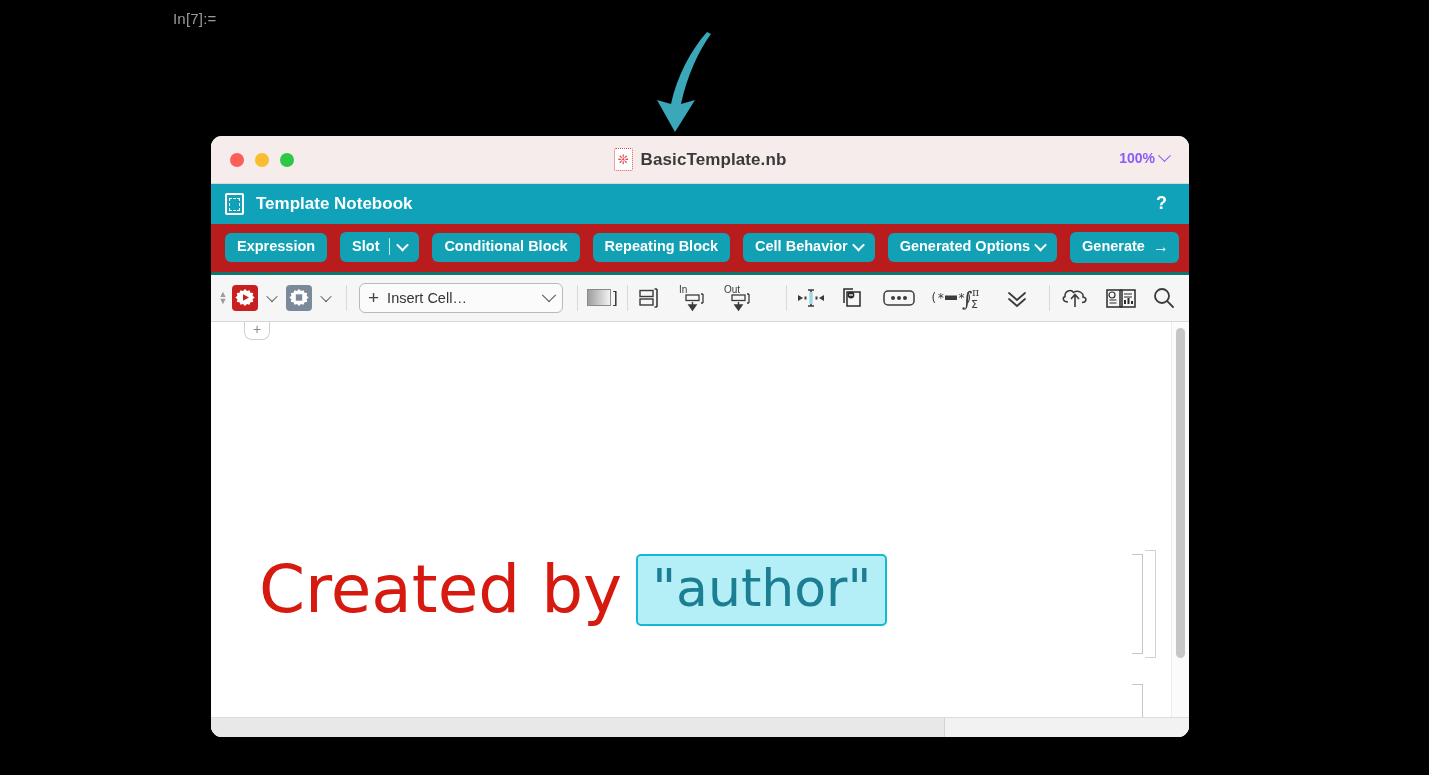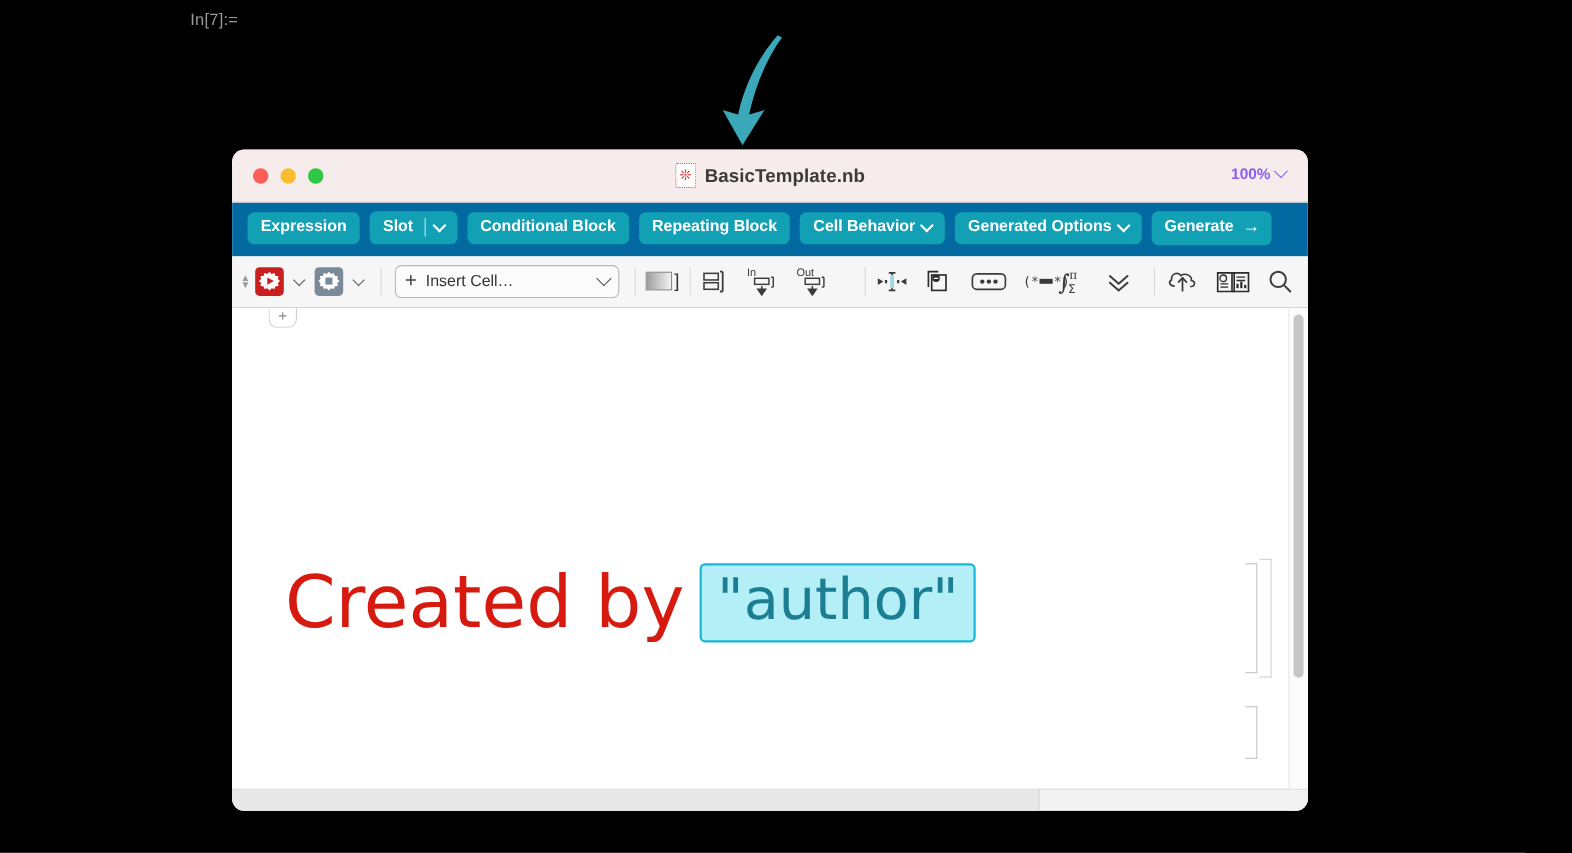--- a/index.html
+++ b/index.html
@@ -153,26 +153,27 @@
     right: 22px;
     top: 9px;
     color: #ffffff;
     font-size: 18px;
     font-weight: bold;
   }
 
   
   #tpl-buttons {
     flex: 0 0 auto;
-    background: #0369a1;
-    border-bottom: 1px solid #0f766e;
+    background: #b91c1c;
+    border-bottom: 3px solid #0f766e;
     padding: 8px 10px 9px 14px;
     display: flex;
     align-items: center;
     gap: 9px;
+    justify-content: space-between;
   }
   .tbtn {
     background: #12a0b5;
     color: #ffffff;
     border: none;
     border-radius: 6px;
     font-family: "Liberation Sans", sans-serif;
     font-size: 14.5px;
     font-weight: bold;
     padding: 6px 12px 7px 12px;
@@ -444,20 +445,27 @@
         <div id="nb-icon">❊</div>
         <div id="title-text">BasicTemplate.nb</div>
       </div>
 
       <div id="zoom-ctl">
         <span>100%</span>
         <span class="chev"></span>
       </div>
     </div>
 
+    <div id="tpl-header">
+      <div id="tpl-icon">
+          <i></i>
+        </div>
+      <div id="tpl-title">Template Notebook</div>
+      <div id="tpl-help">?</div>
+    </div>
 
     <div id="tpl-buttons">
       <div class="tbtn">
         <span>Expression</span>
       </div>
 
       <div class="tbtn">
         <span>Slot</span>
         <span class="divider"></span>
         <span class="cv"></span>

